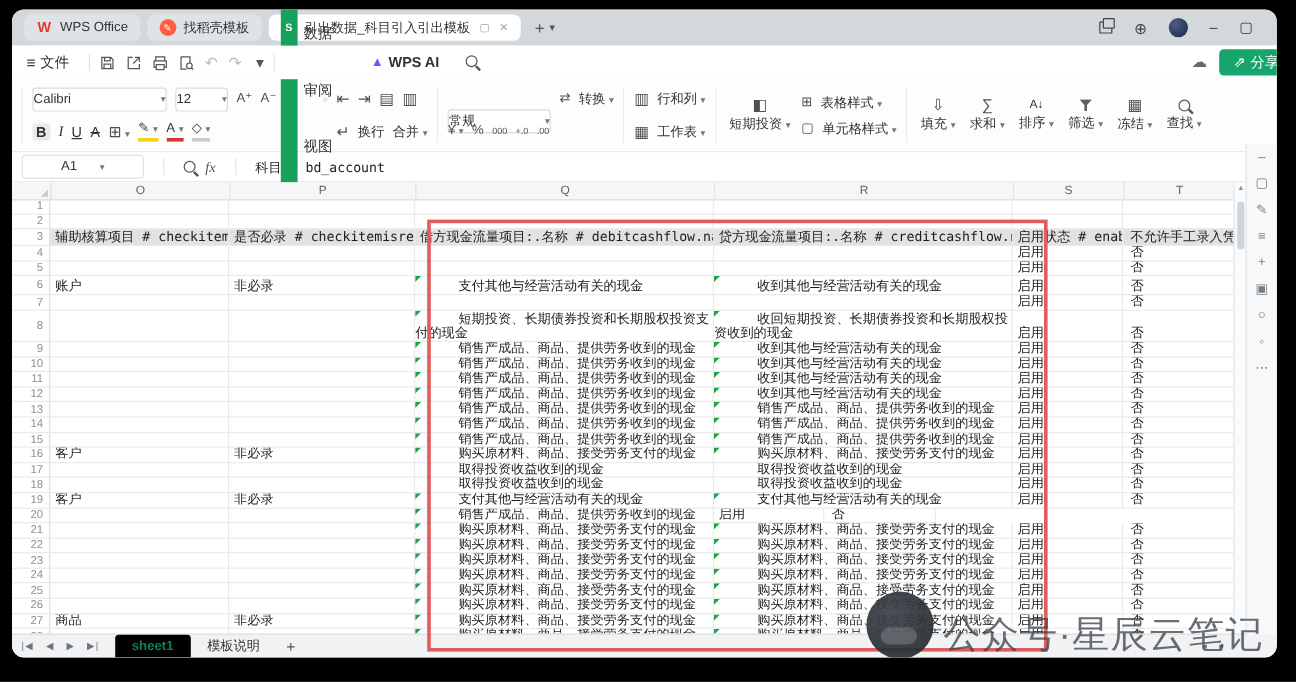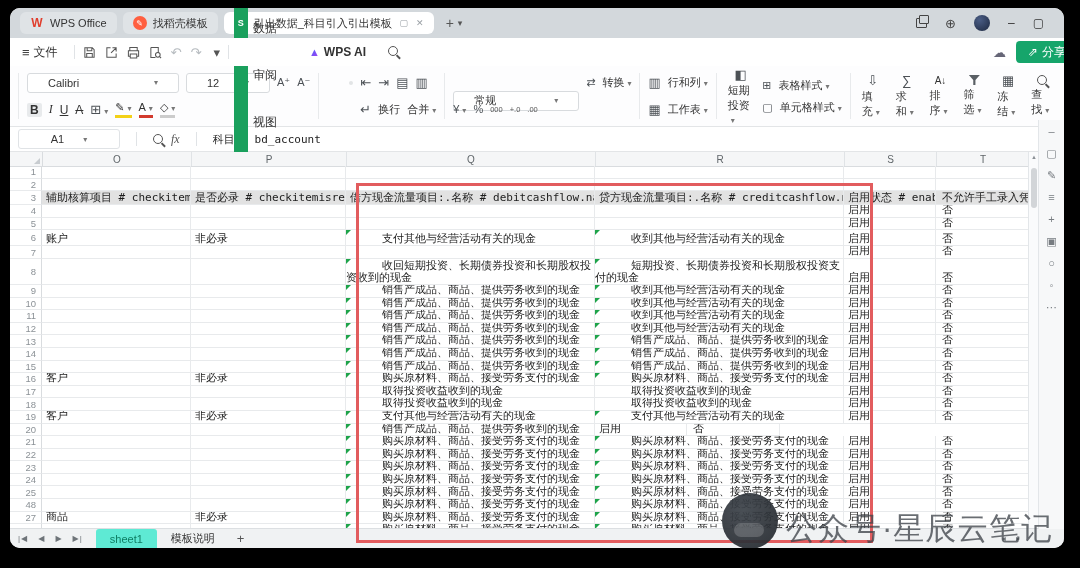--- a/index.html
+++ b/index.html
@@ -44,21 +44,21 @@
   .cloud{font-size:13px;color:#667;}
   .share{height:22px;background:#16a56b;color:#fff;border-radius:4px;display:flex;align-items:center;gap:4px;padding:0 12px;font-size:12px;margin-right:-26px;flex:none;}
   
   .ribbon{height:54px;border-bottom:1px solid #e3e5e7;display:flex;align-items:stretch;padding:3px 8px;gap:8px;background:#fdfdfe;}
   .rdiv{width:1px;background:#e8eaec;margin:4px 0;flex:none;}
   .rgroup{display:flex;align-items:center;gap:6px;}
   .rbig{display:flex;flex-direction:column;align-items:center;justify-content:center;gap:2px;font-size:11px;color:#333;padding:0 3px;}
   .rbig svg{display:block;}
   .rcol2{display:flex;flex-direction:column;justify-content:space-around;}
   .rrow{display:flex;align-items:center;gap:7px;height:22px;}
-  .sel{border:1px solid #d8dbde;border-radius:3px;height:18px;display:flex;align-items:center;justify-content:space-between;padding:0 20px;font-size:11px;color:#333;background:#fff;}
+  .sel{border:1px solid #d8dbde;border-radius:3px;height:18px;display:flex;align-items:center;justify-content:space-between;padding:0 0;font-size:11px;color:#333;background:#fff;}
   .caret{font-size:8px;color:#777;margin-left:3px;}
   .fname{width:110px;}.fsize{width:42px;}.nfmt{width:84px;margin-top:36px;}
   .glyph{font-size:13px;color:#4c5156;line-height:1;}
   .gsm{font-size:11px;}
   .bold{font-weight:bold;font-size:12px;color:#333;background:#e8eaec;border-radius:2px;padding:0 3px;}
   .ital{font-style:italic;font-family:"Liberation Serif","DejaVu Serif",serif;font-size:12px;color:#333;}
   .und{text-decoration:underline;font-size:12px;color:#333;}
   .strike{text-decoration:line-through;font-size:12px;color:#333;}
   .clrbtn{position:relative;font-size:11px;color:#333;padding-bottom:2px;border-bottom:3px solid #ccc;line-height:1;}
   .clrbtn.yel{border-color:#f3d118;}.clrbtn.red{border-color:#d23a2e;}
@@ -95,21 +95,21 @@
   .vscroll{position:absolute;right:25px;top:0;bottom:0;width:10px;background:#fafbfc;border-left:1px solid #e3e6e9;}
   .varrow{position:absolute;left:0;right:0;text-align:center;font-size:6px;color:#8a9095;}
   .vthumb{position:absolute;left:2px;top:16px;width:6px;height:40px;background:#d2d5d8;border-radius:3px;}
   .rail{position:absolute;right:0;top:112px;bottom:19px;width:25px;background:#f7f8f9;border-left:1px solid #e3e6e9;z-index:20;display:flex;flex-direction:column;align-items:center;padding-top:6px;gap:11px;}
   .rail span{font-size:11px;color:#777c81;line-height:1;}
   .redbox{position:absolute;left:346px;top:175px;width:511px;height:354px;border:3px solid #e25c5e;z-index:30;pointer-events:none;}
   
   .sheettabs{position:absolute;left:0;right:0;bottom:0;height:19px;background:#f0f2f3;border-top:1px solid #dcdfe2;display:flex;align-items:center;padding:0 8px;gap:4px;}
   .snav{font-size:8px;color:#6e7479;letter-spacing:1px;margin-right:3px;}
   .stab{height:100%;display:flex;align-items:center;padding:0 14px;font-size:11px;color:#333;}
-  .stab.active{background:#5eead4;color:#0e7d63;font-weight:normal;border-radius:3px 3px 0 0;}
+  .stab.active{background:#000000;color:#0e7d63;font-weight:bold;border-radius:3px 3px 0 0;}
   .sadd{font-size:13px;color:#555;margin-left:4px;}
   .hs{margin-left:auto;margin-right:32px;font-size:8px;color:#6e7479;letter-spacing:4px;}
   
   .wm{position:absolute;left:712px;top:484px;z-index:40;display:flex;align-items:center;pointer-events:none;}
   .wm-circle{width:56px;height:56px;border-radius:50%;background:radial-gradient(circle at 38% 32%,#3d434a,#23272c);opacity:.93;position:relative;flex:none;}
   .wm-circle::after{content:"";position:absolute;left:12px;bottom:12px;width:30px;height:14px;border-radius:10px;background:rgba(255,255,255,.18);}
   .wm-text{margin-left:8px;font-size:31px;color:#41464c;opacity:.78;letter-spacing:1px;white-space:nowrap;margin-top:16px;}
 </style>
 </head>
 <body>
@@ -436,26 +436,26 @@
             <span class="txt">启用</span>
           </div>
           <div class="gcell cT">
             <span class="txt">否</span>
           </div>
         </div>
         <div class="grow" style="height: 26px;">
           <div class="gcell gut">8</div>
           <div class="gcell cO"></div>
           <div class="gcell cP"></div>
+          <div class="gcell cQ">
+            <span class="txt ind wrap">短期投资、长期债券投资和长期股权投资支付的现金</span>
+            <i class="g"></i>
+          </div>
           <div class="gcell cR">
             <span class="txt ind wrap">收回短期投资、长期债券投资和长期股权投资收到的现金</span>
-            <i class="g"></i>
-          </div>
-          <div class="gcell cQ">
-            <span class="txt ind wrap">短期投资、长期债券投资和长期股权投资支付的现金</span>
             <i class="g"></i>
           </div>
           <div class="gcell cS">
             <span class="txt wrap">启用</span>
           </div>
           <div class="gcell cT">
             <span class="txt wrap">否</span>
           </div>
         </div>
         <div class="grow">
@@ -775,21 +775,21 @@
             <i class="g"></i>
           </div>
           <div class="gcell cS">
             <span class="txt">启用</span>
           </div>
           <div class="gcell cT">
             <span class="txt">否</span>
           </div>
         </div>
         <div class="grow">
-          <div class="gcell gut">48</div>
+          <div class="gcell gut">26</div>
           <div class="gcell cO"></div>
           <div class="gcell cP"></div>
           <div class="gcell cQ">
             <span class="txt ind">购买原材料、商品、接受劳务支付的现金</span>
             <i class="g"></i>
           </div>
           <div class="gcell cR">
             <span class="txt ind">购买原材料、商品、接受劳务支付的现金</span>
             <i class="g"></i>
           </div>

